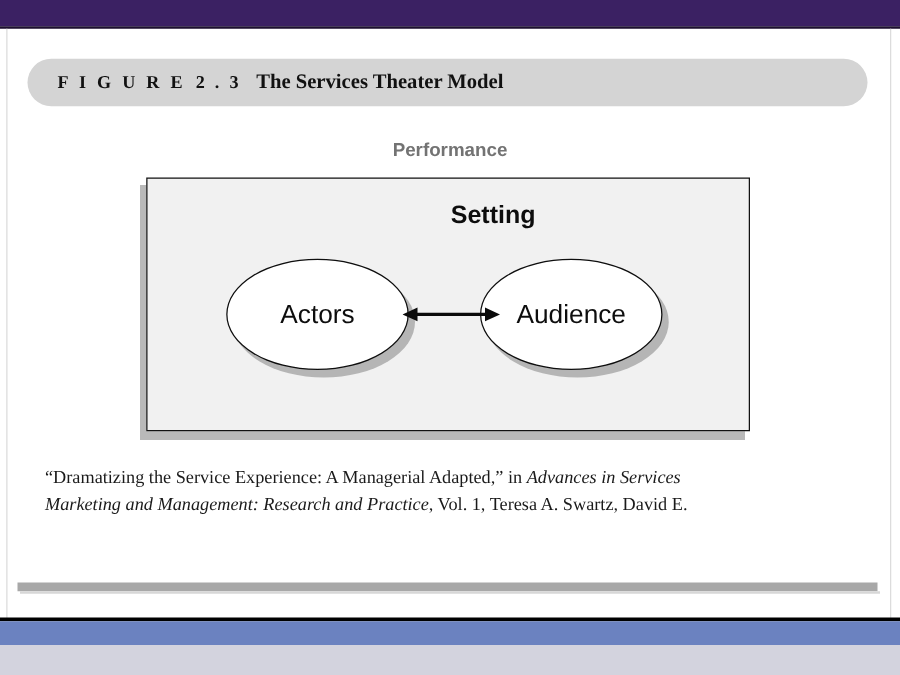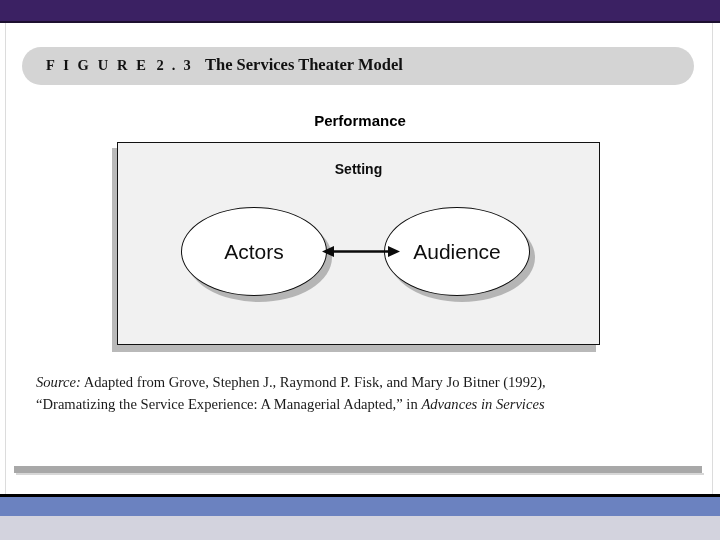--- a/index.html
+++ b/index.html
@@ -82,44 +82,45 @@
     letter-spacing: 0px;
     font-size: 16.5px;
   }
   .label-performance {
     position: absolute;
     left: 0; top: 112px;
     width: 720px;
     text-align: center;
     font-size: 15px;
     font-weight: bold;
-    color: #000000;
+    color: #737373;
   }
   .setting-shadow {
     position: absolute;
     left: 112px; top: 148px;
     width: 484px; height: 204px;
     background: #b9b9b9;
   }
   .setting-box {
     position: absolute;
     left: 117px; top: 142px;
     width: 483px; height: 203px;
     background: #f1f1f1;
     border: 1.6px solid #121212;
     box-sizing: border-box;
   }
   .label-setting {
     position: absolute;
     left: 117px; top: 161px;
     width: 483px;
     text-align: center;
-    font-size: 14px;
+    font-size: 20px;
     font-weight: bold;
     color: #0d0d0d;
+    padding-left: 36px;
   }
 
   .ellipse-wrap { position: absolute; }
   .ellipse-shadow {
     position: absolute;
     left: 5px; top: 6px;
     width: 146px; height: 89px;
     background: #b5b5b5;
     border-radius: 50%;
   }
@@ -232,22 +233,22 @@
 
     <svg class="arrow" viewBox="0 0 78 17">
       <line x1="9" y1="8.5" x2="69" y2="8.5" stroke="#0b0b0b" stroke-width="2.6"></line>
       <polygon points="0,8.5 12,3 12,14" fill="#0b0b0b"></polygon>
       <polygon points="78,8.5 66,3 66,14" fill="#0b0b0b"></polygon>
     </svg>
 
   </div>
 
   <div class="source">
-    <div><span class="it">Source:</span><span> Adapted from Grove, Stephen J., Raymond P. Fisk, and Mary Jo Bitner (1992),</span></div>
     <div><span>“Dramatizing the Service Experience: A Managerial Adapted,” in </span><span class="it">Advances in Services</span></div>
+    <div><span class="it">Marketing and Management: Research and Practice</span><span>, Vol. 1, Teresa A. Swartz, David E.</span></div>
   </div>
 
   <div class="rule-gray"></div>
   <div class="rule-gray-shadow"></div>
 
   <div class="footer-divider"></div>
   <div class="footer-blue"></div>
   <div class="footer-bar">
     
     

